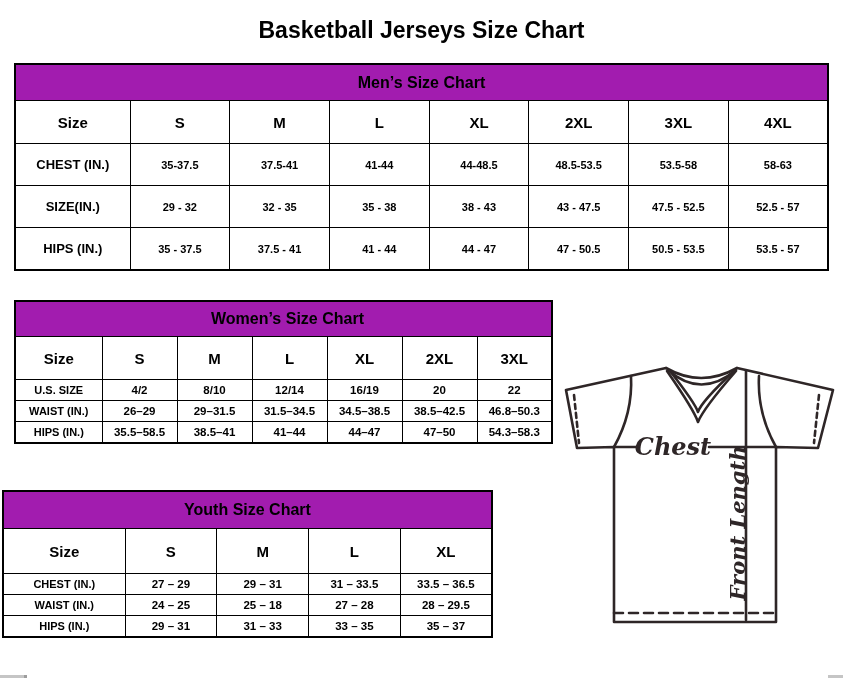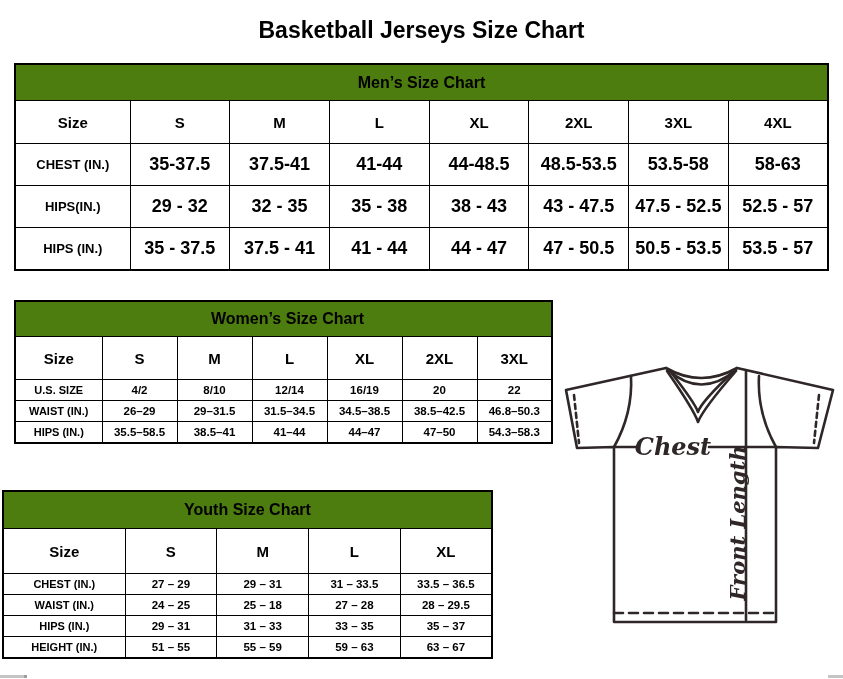--- a/index.html
+++ b/index.html
@@ -6,26 +6,26 @@
   #page{position:relative;width:843px;height:679px;background:#ffffff;overflow:hidden;
         font-family:"Liberation Sans",sans-serif;color:#000;}
 
   #title{position:absolute;top:17px;left:0;width:100%;text-align:center;
          font-size:23px;font-weight:bold;letter-spacing:0px;}
 
   table.size-table{position:absolute;border-collapse:collapse;table-layout:fixed;
                    background:#fff;border:2px solid #000;}
   table.size-table td,table.size-table th{border:1px solid #000;text-align:center;
                    vertical-align:middle;padding:0;font-weight:bold;overflow:hidden;white-space:nowrap;}
-  tr.cap td{background:#4d7c0f;}
+  tr.cap td{background:#a21caf;}
 
   #mens{left:14px;top:63px;width:815px;}
   #mens tr.cap td{height:35px;font-size:16px;}
   #mens tr.head th{height:42px;font-size:15px;}
-  #mens tr.data td{height:41px;font-size:18px;}
+  #mens tr.data td{height:41px;font-size:11px;}
   #mens tr.data td.rowlabel{font-size:13px;}
 
   #womens{left:14px;top:300px;width:539px;}
   #womens tr.cap td{height:34px;font-size:16px;padding-left:8px;}
   #womens tr.head th{height:42px;font-size:15px;}
   #womens tr.data td{height:20px;font-size:11.5px;}
   #womens tr.data td.rowlabel{font-size:11px;}
 
   #youth{left:2px;top:490px;width:491px;}
   #youth tr.cap td{height:36px;font-size:16px;}
@@ -79,21 +79,21 @@
           <td class="rowlabel">CHEST (IN.)</td>
           <td>35-37.5</td>
           <td>37.5-41</td>
           <td>41-44</td>
           <td>44-48.5</td>
           <td>48.5-53.5</td>
           <td>53.5-58</td>
           <td>58-63</td>
         </tr>
         <tr class="data">
-          <td class="rowlabel">HIPS(IN.)</td>
+          <td class="rowlabel">SIZE(IN.)</td>
           <td>29 - 32</td>
           <td>32 - 35</td>
           <td>35 - 38</td>
           <td>38 - 43</td>
           <td>43 - 47.5</td>
           <td>47.5 - 52.5</td>
           <td>52.5 - 57</td>
         </tr>
         <tr class="data">
           <td class="rowlabel">HIPS (IN.)</td>
@@ -194,27 +194,20 @@
           <td>27 – 28</td>
           <td>28 – 29.5</td>
         </tr>
         <tr class="data">
           <td class="rowlabel">HIPS (IN.)</td>
           <td>29 – 31</td>
           <td>31 – 33</td>
           <td>33 – 35</td>
           <td>35 – 37</td>
         </tr>
-        <tr class="data">
-          <td class="rowlabel">HEIGHT (IN.)</td>
-          <td>51 – 55</td>
-          <td>55 – 59</td>
-          <td>59 – 63</td>
-          <td>63 – 67</td>
-        </tr>
       </tbody>
   </table>
 
   <svg id="jersey" width="284" height="272" viewBox="0 0 284 272">
 
     <path class="fillbody" d="M 110 10 L 10 32 L 21 90 L 58 89 L 58 264 L 220 264 L 220 89 L 262 90 L 277 32 L 181 10"></path>
 
     <path d="M 110 10 Q 145 30 181 10"></path>
     <path d="M 112 12 Q 145 41 180 12"></path>
     <path d="M 111 13 Q 138 52 142 64 Q 147 51 180 13"></path>

